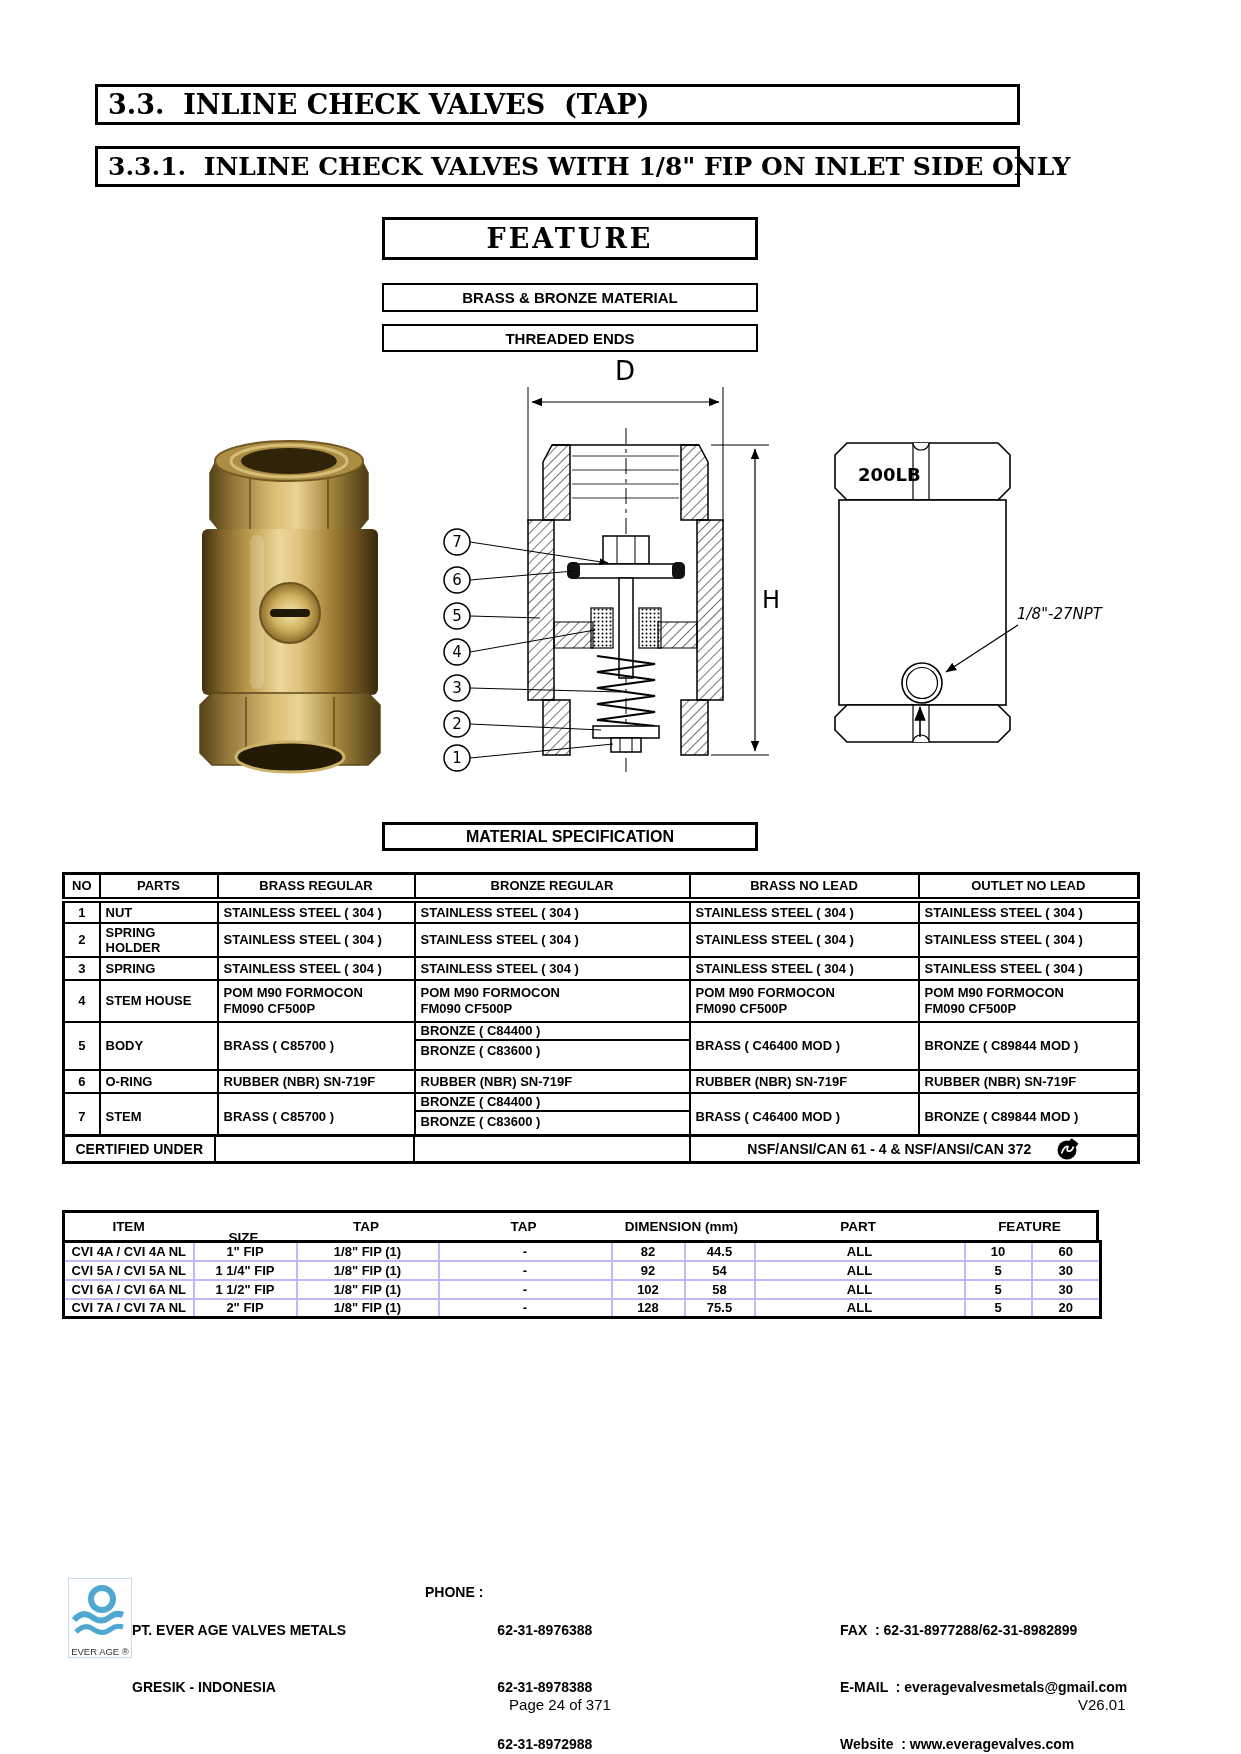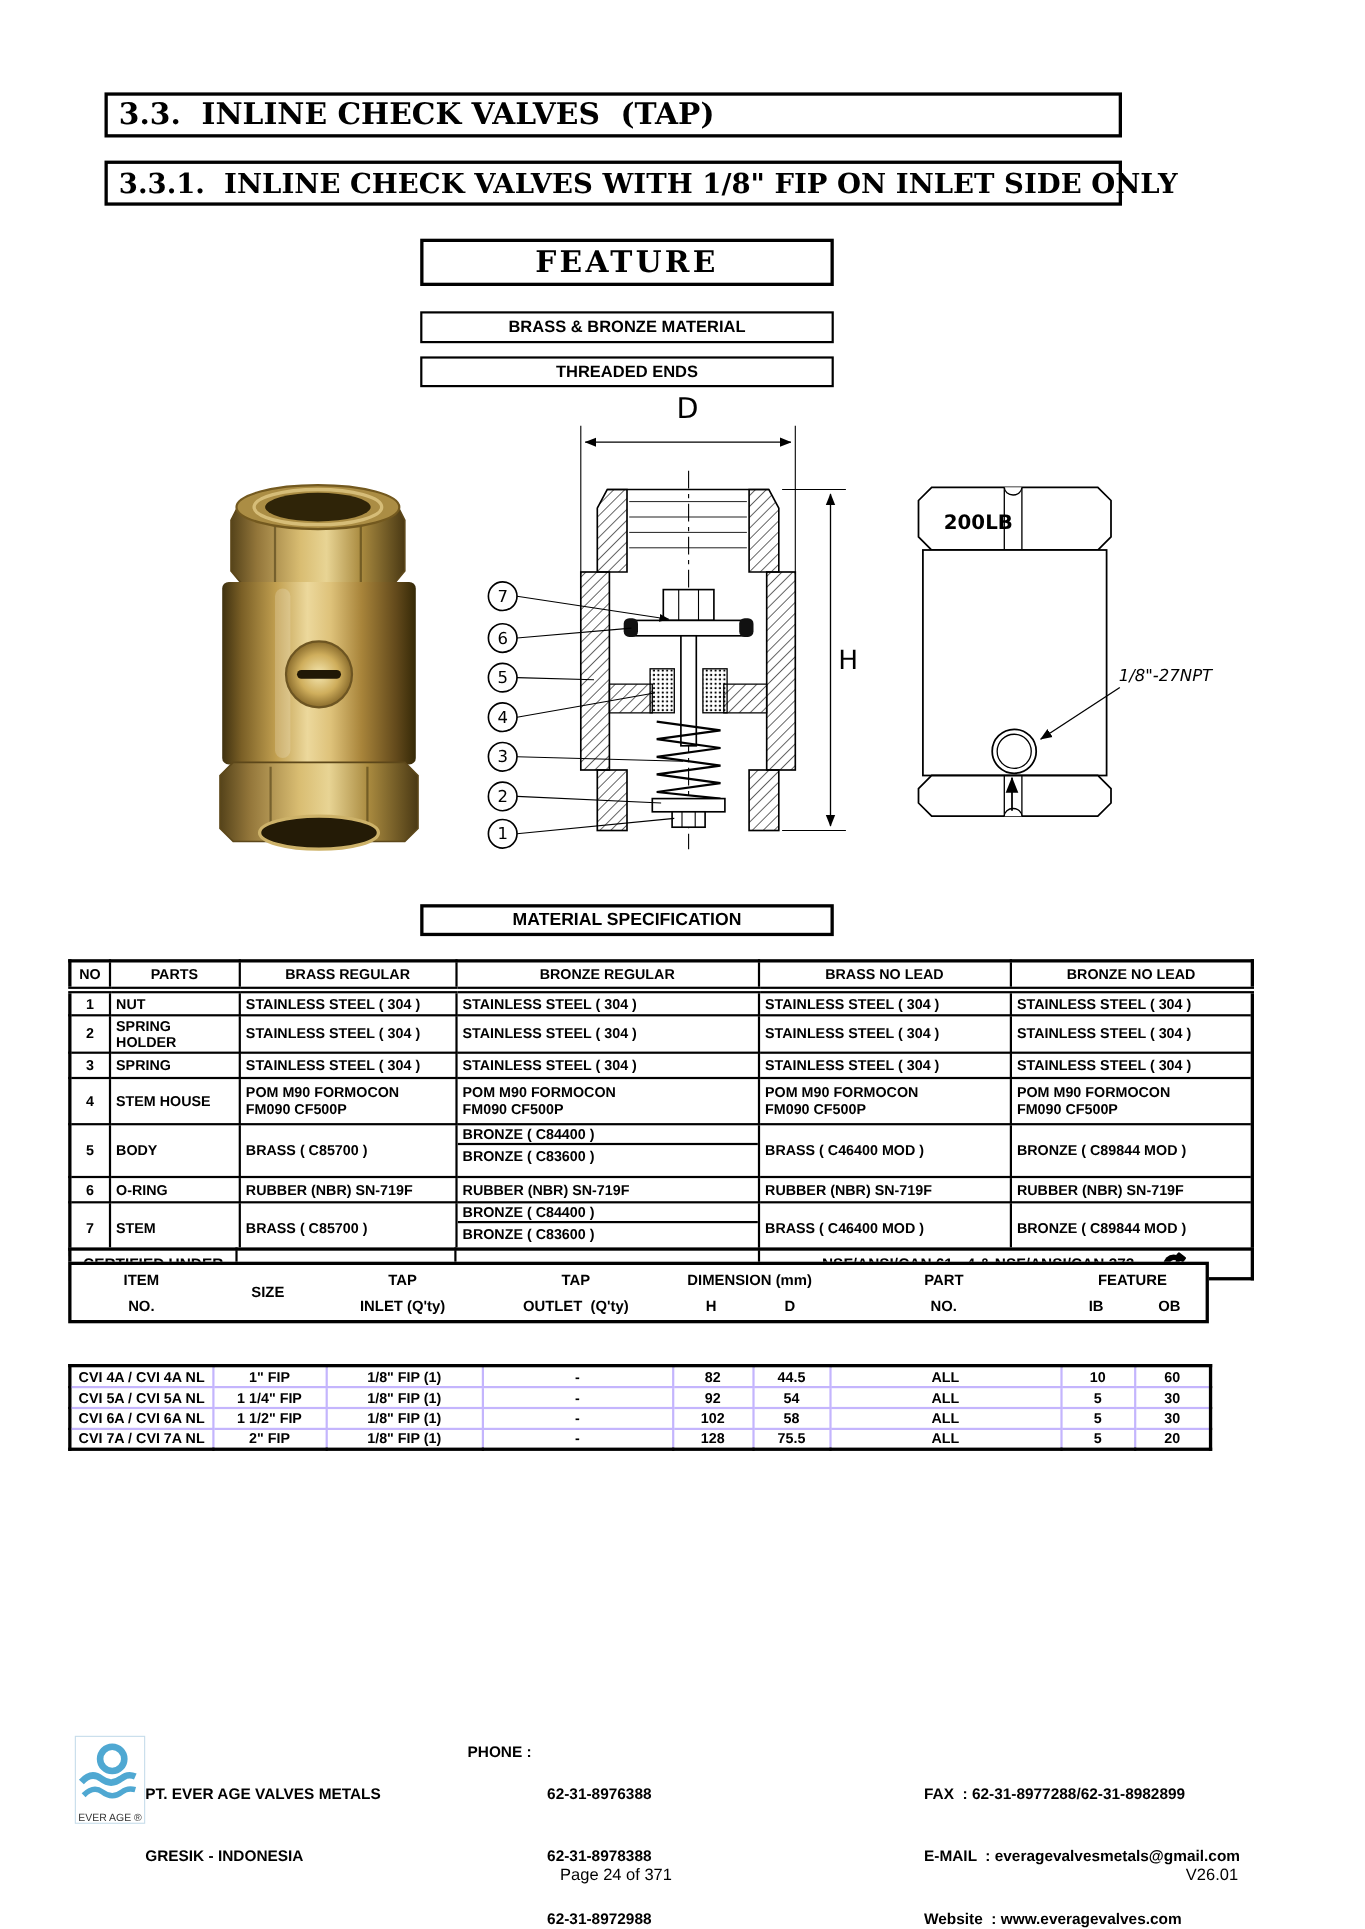--- a/index.html
+++ b/index.html
@@ -33,21 +33,21 @@
   .rh-d td { height:42px; line-height:16px; }
   .rh-x td { height:48px; }
   td.split { padding:0; vertical-align:top; }
   .sub { height:16px; padding:1px 5px; display:flex; align-items:center; }
   .sub.bot { border-top:2px solid #000; height:22px; }
 
   .ctable { position:absolute; left:62px; top:1134px; width:1075px; border:3px solid #000; }
   .ctable td { border:2px solid #000; height:24px; font-size:14px; font-weight:bold; text-align:center; }
   .cert-val { display:flex; align-items:center; justify-content:center; gap:25px; }
 
-  .item-header { position:absolute; left:62px; top:1147px; width:1037px; height:56px;
+  .item-header { position:absolute; left:62px; top:1210px; width:1037px; height:56px;
                  border:3px solid #000; background:#fff; }
   .ih { position:absolute; text-align:center; font-size:13.5px; font-weight:bold; white-space:pre; }
 
   .itable { position:absolute; left:62px; top:1240px; width:1037px; border:3px solid #000; }
   .itable td { border:2px solid #c4b5fd; height:19px; font-size:13px; font-weight:bold; text-align:center; padding:0 4px; white-space:pre; }
 
   
   .logo-box { position:absolute; left:68px; top:1578px; width:64px; height:80px;
               border:1px solid #c6dcea; background:#fff; text-align:center; }
   .logo-text { font-size:9.5px; color:#333; margin-top:1px; white-space:pre; }
@@ -239,21 +239,21 @@
         <col style="width:229px">
         <col style="width:220px">
     </colgroup>
     <thead>
       <tr>
         <th>NO</th>
         <th>PARTS</th>
         <th>BRASS REGULAR</th>
         <th>BRONZE REGULAR</th>
         <th>BRASS NO LEAD</th>
-        <th>BRONZE NO LEAD</th>
+        <th>OUTLET NO LEAD</th>
       </tr>
     </thead>
     <tbody>
       <tr class="rh-s">
         <td class="ctr">1</td>
         <td>NUT</td>
         <td>STAINLESS STEEL ( 304 )</td>
         <td>STAINLESS STEEL ( 304 )</td>
         <td>STAINLESS STEEL ( 304 )</td>
         <td>STAINLESS STEEL ( 304 )</td>

